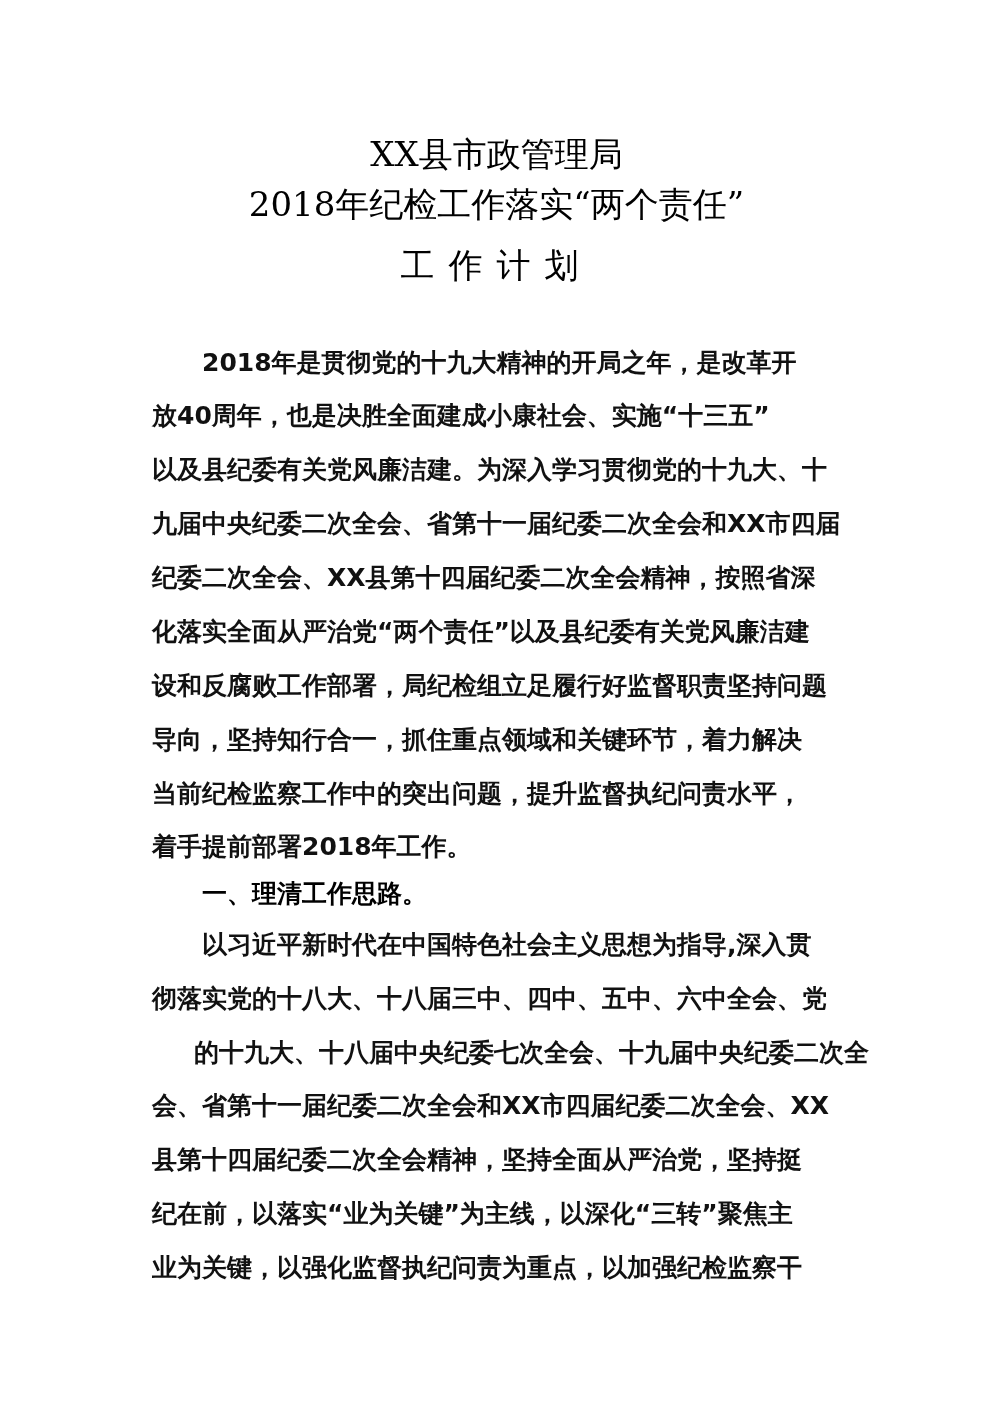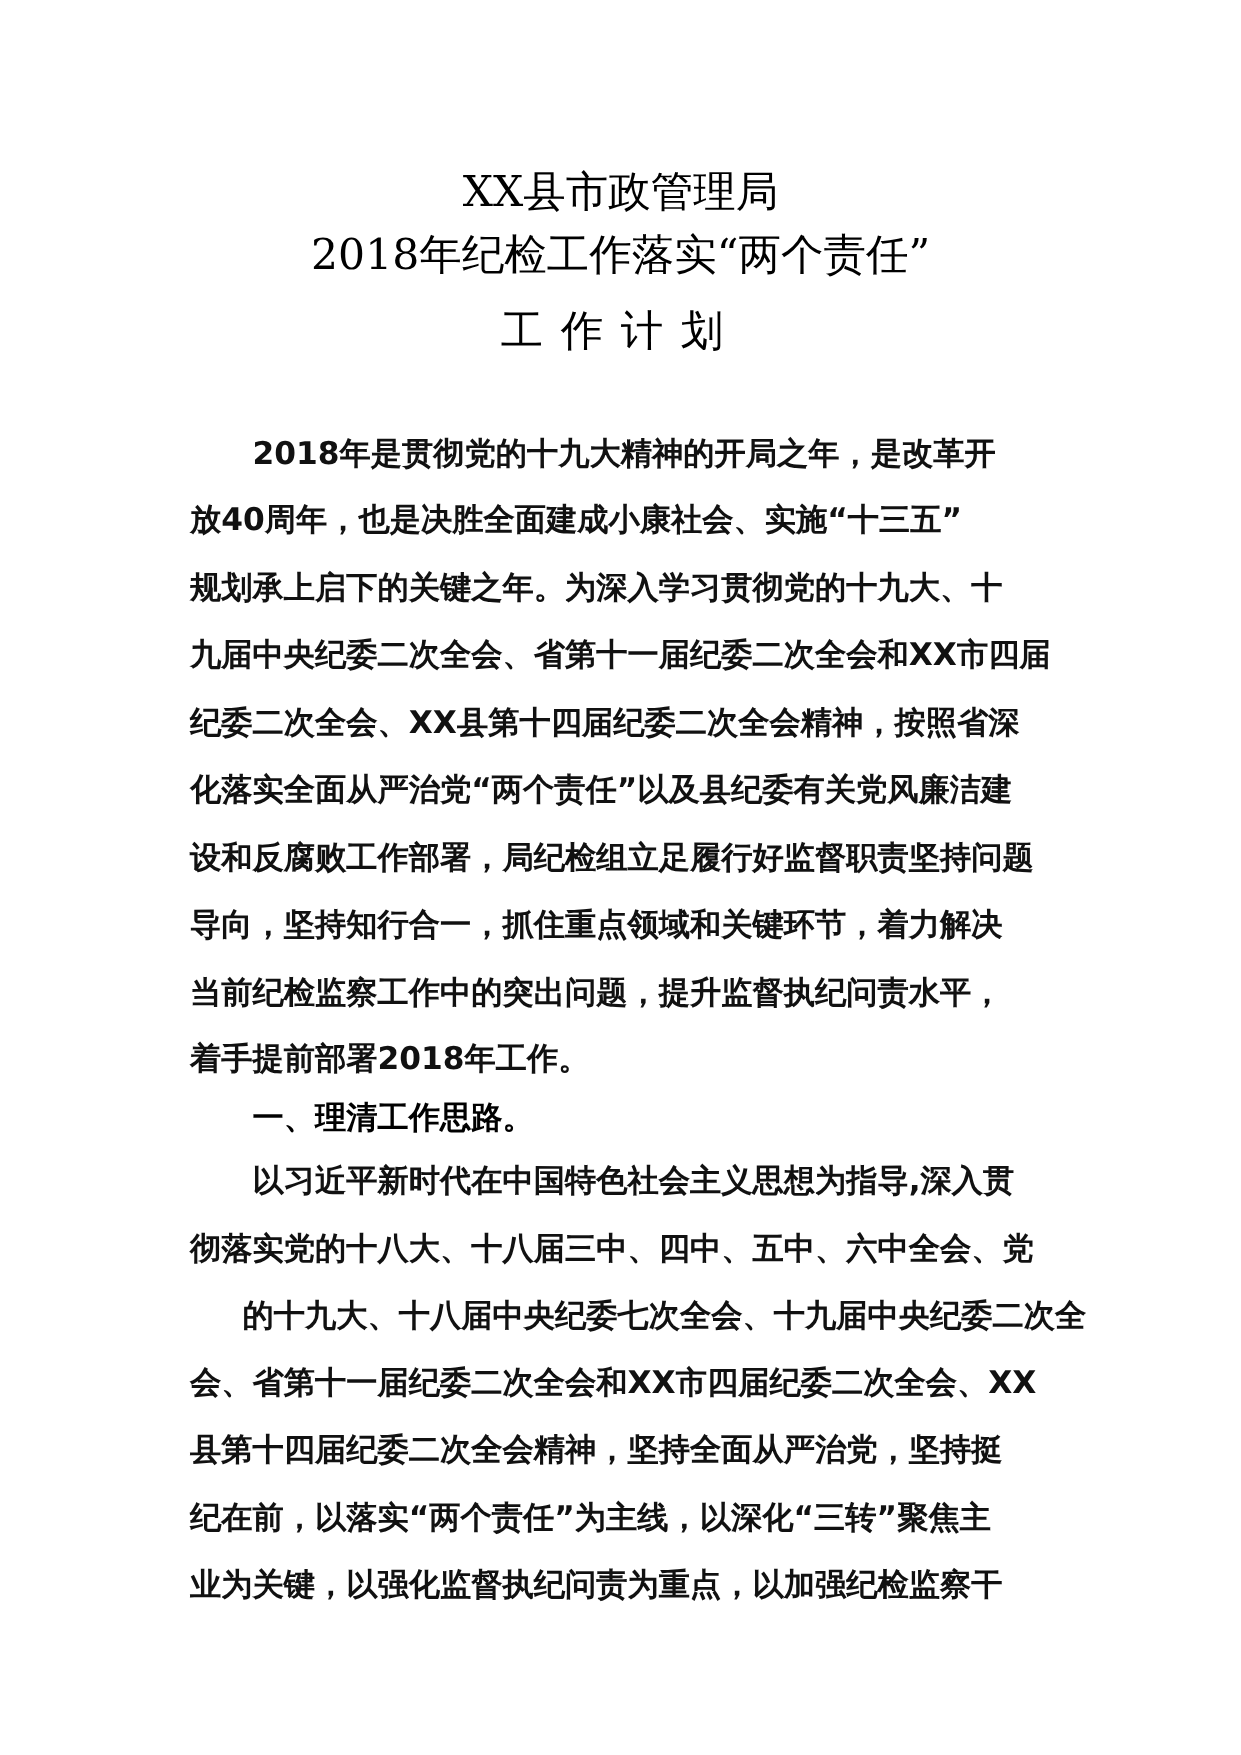--- a/index.html
+++ b/index.html
@@ -17,34 +17,34 @@
 <body>
 
 <div class="page">
   <div class="title-line t1">XX县市政管理局</div>
   <div class="title-line t2">2018年纪检工作落实“两个责任”</div>
   <div class="title-line t3">工作计划</div>
 
   <div>
     <div class="body-line indent" style="top:348px;">2018年是贯彻党的十九大精神的开局之年，是改革开</div>
     <div class="body-line" style="top:401px;">放40周年，也是决胜全面建成小康社会、实施“十三五”</div>
-    <div class="body-line" style="top:455px;">规划承上启下的关键之年。为深入学习贯彻党的十九大、十</div>
+    <div class="body-line" style="top:455px;">以及县纪委有关党风廉洁建。为深入学习贯彻党的十九大、十</div>
     <div class="body-line" style="top:509px;">九届中央纪委二次全会、省第十一届纪委二次全会和XX市四届</div>
     <div class="body-line" style="top:563px;">纪委二次全会、XX县第十四届纪委二次全会精神，按照省深</div>
     <div class="body-line" style="top:617px;">化落实全面从严治党“两个责任”以及县纪委有关党风廉洁建</div>
     <div class="body-line" style="top:671px;">设和反腐败工作部署，局纪检组立足履行好监督职责坚持问题</div>
     <div class="body-line" style="top:725px;">导向，坚持知行合一，抓住重点领域和关键环节，着力解决</div>
     <div class="body-line" style="top:779px;">当前纪检监察工作中的突出问题，提升监督执纪问责水平，</div>
     <div class="body-line" style="top:832px;">着手提前部署2018年工作。</div>
   </div>
 
   <div class="heading" style="top:879px;">一、理清工作思路。</div>
 
   <div>
     <div class="body-line indent" style="top:930px;">以习近平新时代在中国特色社会主义思想为指导,深入贯</div>
     <div class="body-line" style="top:984px;">彻落实党的十八大、十八届三中、四中、五中、六中全会、党</div>
     <div class="body-line" style="top:1038px;margin-left:42px;">的十九大、十八届中央纪委七次全会、十九届中央纪委二次全</div>
     <div class="body-line" style="top:1091px;">会、省第十一届纪委二次全会和XX市四届纪委二次全会、XX</div>
     <div class="body-line" style="top:1145px;">县第十四届纪委二次全会精神，坚持全面从严治党，坚持挺</div>
-    <div class="body-line" style="top:1199px;">纪在前，以落实“两个责任”为主线，以深化“三转”聚焦主</div>
+    <div class="body-line" style="top:1199px;">纪在前，以落实“业为关键”为主线，以深化“三转”聚焦主</div>
     <div class="body-line" style="top:1253px;">业为关键，以强化监督执纪问责为重点，以加强纪检监察干</div>
   </div>
 </div>
 
 </body></html>

